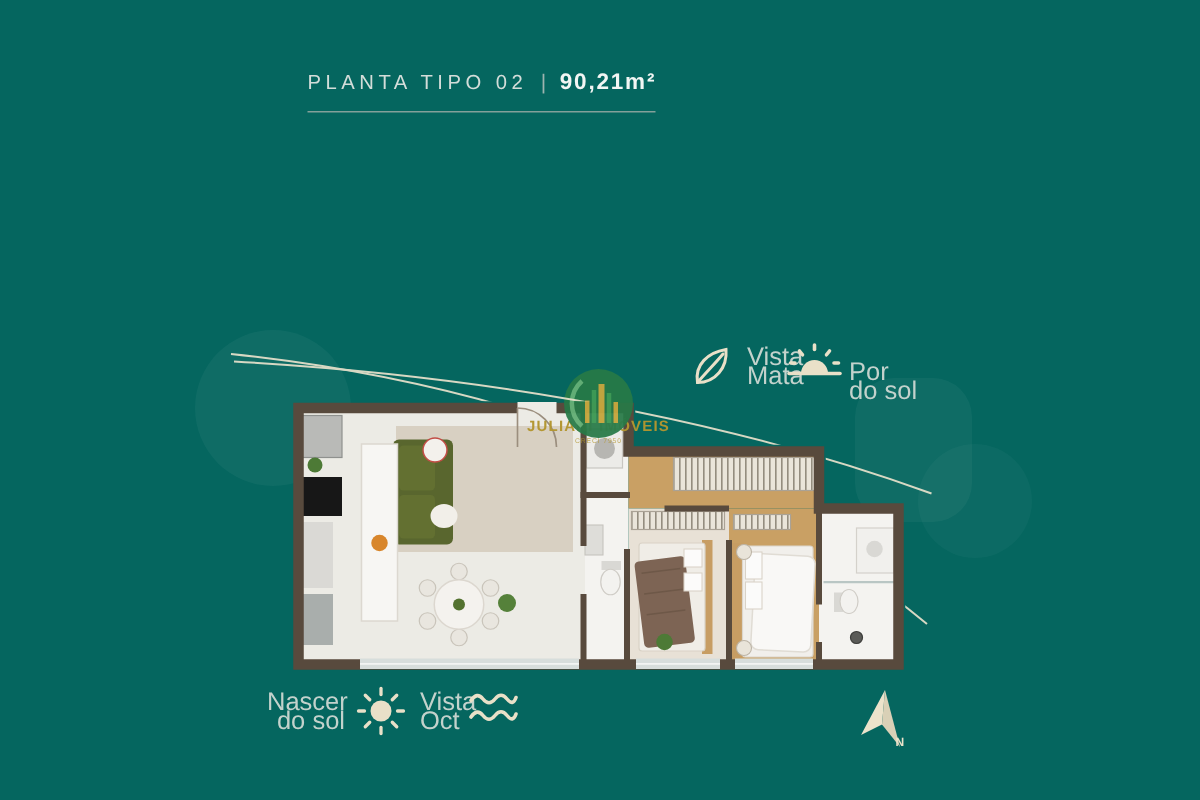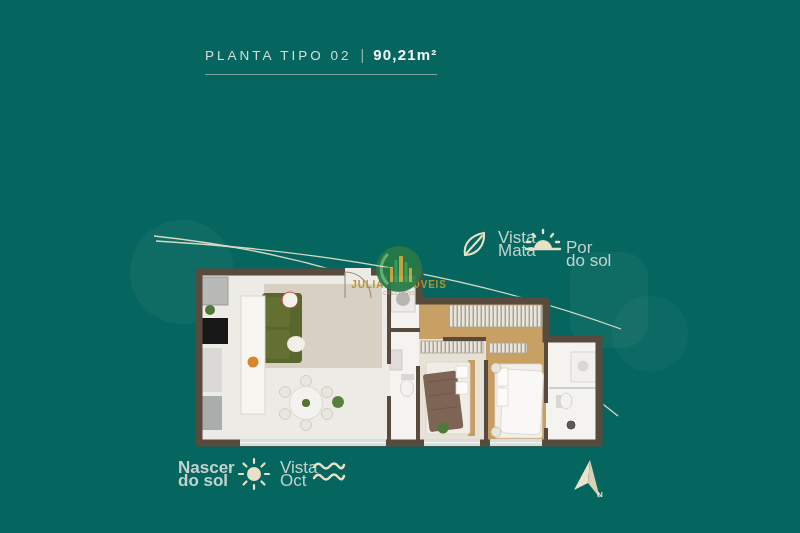--- a/index.html
+++ b/index.html
@@ -13,21 +13,21 @@
 
   
   .header{position:absolute;left:205px;top:46px;display:flex;align-items:baseline;white-space:nowrap;}
   .header .label{font-size:13.5px;letter-spacing:3px;color:#d3ddd9;font-weight:500;}
   .header .sep{font-size:14px;color:#9db4af;margin:0 9px;font-weight:300;}
   .header .area{font-size:15px;font-weight:700;letter-spacing:1.2px;color:#f2f6f4;}
   .rule{position:absolute;left:205px;top:74px;width:232px;height:1px;background:#84a09a;}
 
   
   .feat-label{position:absolute;color:#c3d2cc;font-size:17px;line-height:13px;}
-  .feat-label.right{text-align:left;font-weight:bold;}
+  .feat-label.right{text-align:right;}
 
   
   .logo-wrap{position:absolute;left:329px;top:244px;width:140px;text-align:center;opacity:.97;}
   .logo-brand{margin-top:35px;font-size:10px;font-weight:700;letter-spacing:.8px;color:#b3962f;white-space:nowrap;}
   .logo-sub{font-size:4.5px;letter-spacing:.6px;color:#b3962f;opacity:.8;margin-top:1px;}
 </style>
 </head>
 <body>
 
 <div class="stage">

